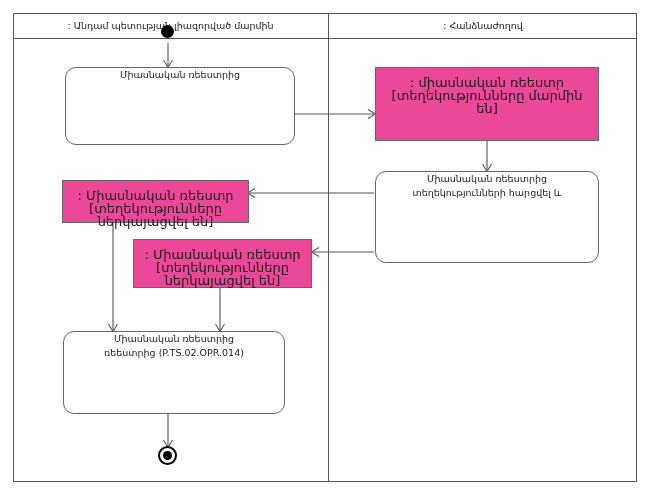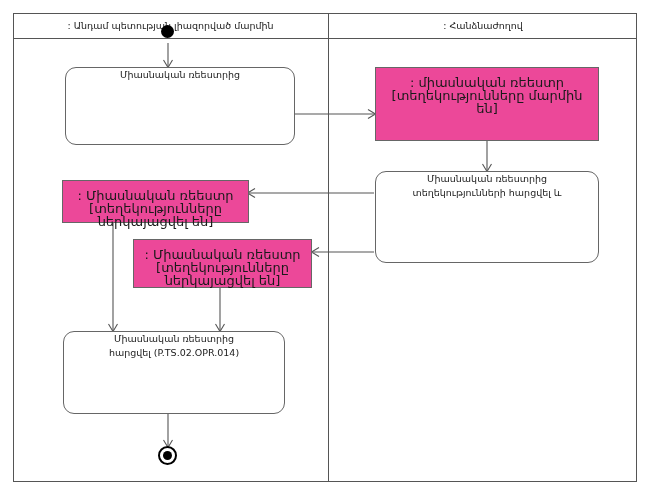--- a/index.html
+++ b/index.html
@@ -188,18 +188,18 @@
     <span class="label">[տեղեկությունները ներկայացվել են]</span>
   </div>
 
   <div class="objectnode" style="left:133px; top:239px; width:179px; height:49px;">
     <span class="label">: Միասնական ռեեստր</span>
     <span class="label">[տեղեկությունները ներկայացվել են]</span>
   </div>
 
   <div class="activity" style="left:63px; top:331px; width:222px; height:83px;">
     <span class="label">Միասնական ռեեստրից</span>
-    <span class="label">հարցվել (P.TS.02.OPR.014)</span>
+    <span class="label">ռեեստրից (P.TS.02.OPR.014)</span>
   </div>
 
   <div class="end-node" style="left:158px; top:446px;"></div>
 
 </div>
 
 </body></html>

